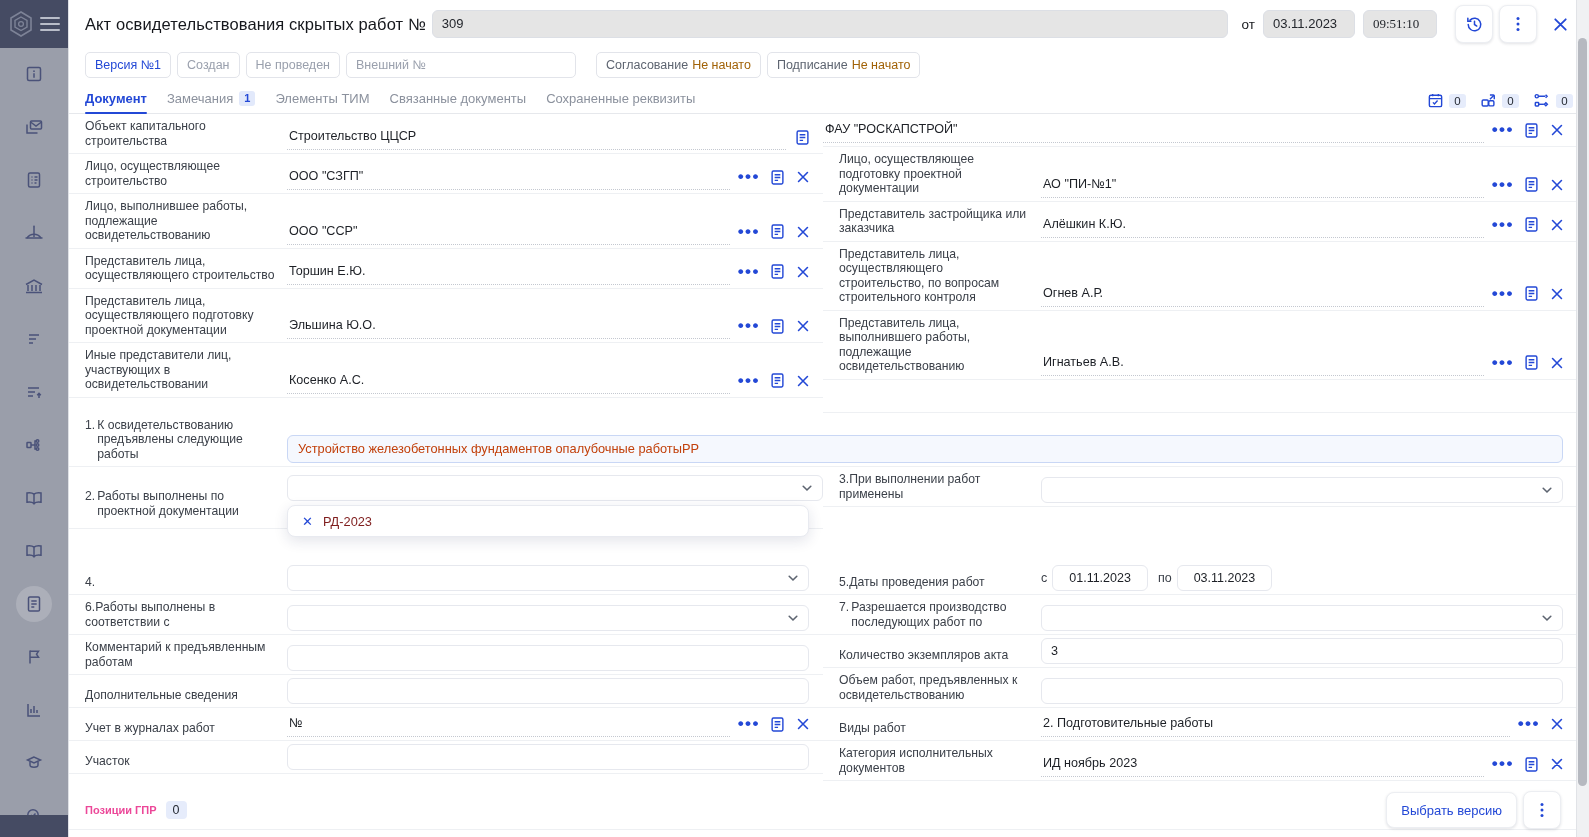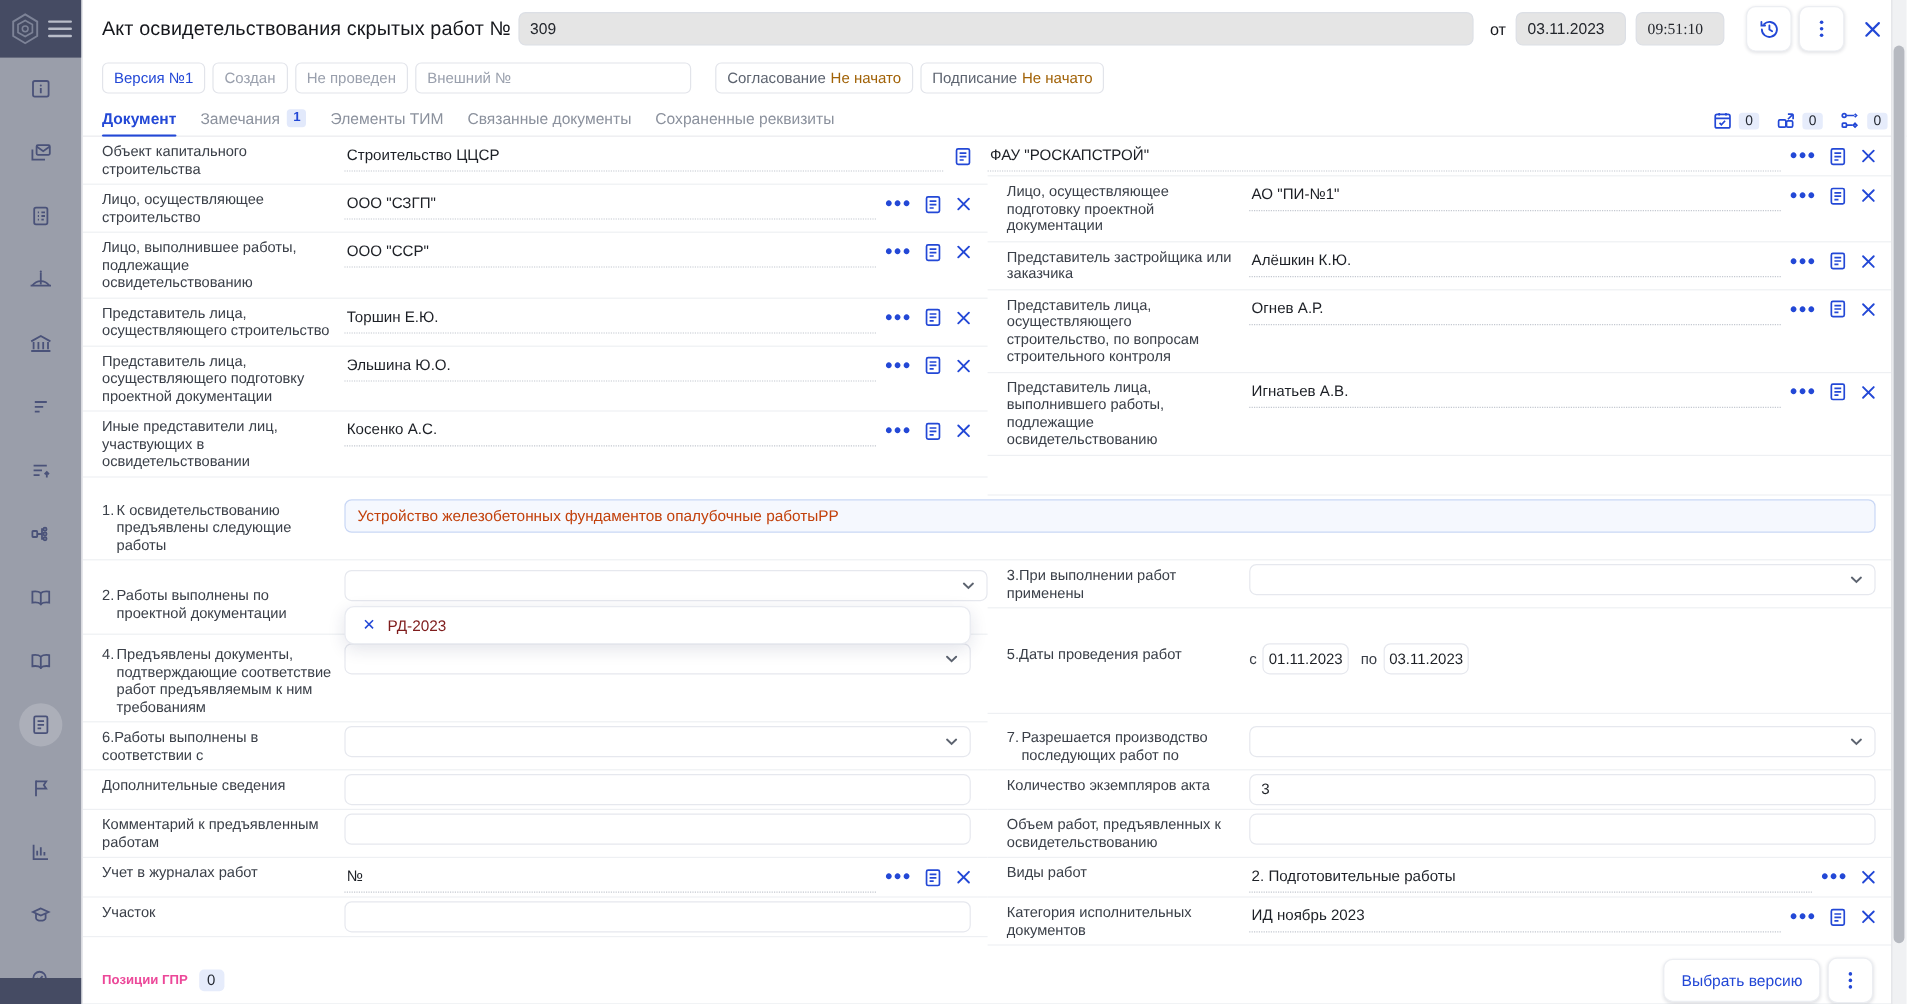--- a/index.html
+++ b/index.html
@@ -142,21 +142,21 @@
   #body {
     flex: 1 1 auto; overflow: hidden; position: relative; background:#fff;
   }
   #scroller{ position:absolute; inset:0 12px 0 0; overflow:hidden; }
 
   .grid { display:flex; width: 100%; }
   .col { width: 50%; }
   .col.left { border-right: 0; }
 
   .frow {
-    display: flex; align-items: flex-start;
+    display: flex; align-items: flex-end;
     border-bottom: 1px solid #eef0f3;
     min-height: 33px;
     padding: 3px 0;
   }
   .flabel {
     width: 218px; flex: 0 0 218px;
     font-size: 12.2px; color: #3b4049; line-height: 14.5px;
     padding: 2px 10px 2px 16px;
   }
   .flabel.num { display:flex; gap:2px; }
@@ -203,21 +203,21 @@
     height: 32px; display:flex; align-items:center; gap:10px; padding: 0 14px;
     z-index: 5;
   }
   .token-pop .x { color:#2348d6; font-size:13px; cursor:pointer; }
   .token-pop .tk { font-size:12.8px; color:#7f1d1d; }
 
   .daterow{ display:flex; align-items:center; gap:0; }
   .daterow .lbl{ font-size:12.5px; color:#3b4049; margin-right:5px;}
   .dbox{
     border:1px solid #e6e8ee; border-radius:6px; height:26px; line-height:24px;
-    padding: 0 4px; font-size:12.5px; color:#1d2026; background:#fff;
+    padding: 0 16px; font-size:12.5px; color:#1d2026; background:#fff;
   }
 
   
   #gpr { padding: 10px 16px 0 16px; border-bottom:1px solid #eef0f3;}
   #gpr-head { display:flex; align-items:center; }
   #gpr-title { font-size:11px; color:#ec4899;font-weight:bold; }
   #gpr-count {
     background:#e6ecfb; color:#252a33; font-size:12.5px; border-radius:4px;
     padding:2px 7px; margin-left:9px;
   }
@@ -706,21 +706,20 @@
           </div>
           <div class="frow" style="min-height:26px;border-bottom:0"></div>
         </div>
       </div>
 
       <div class="grid">
         <div class="col left">
           <div class="frow" style="min-height:62px">
             <div class="flabel num">
               <span class="n">4.</span>
-              <span>Предъявлены документы, подтверждающие соответствие работ предъявляемым к ним требованиям</span>
             </div>
             <div class="fval">
               <div class="selwrap">
                 <div class="boxed sel"></div>
                 <svg class="chev" width="14" height="14" viewBox="0 0 14 14" fill="none" stroke="#5d6470" stroke-width="1.6" stroke-linecap="round">
                     <path d="M3.2 5.3L7 9l3.8-3.7"></path>
                   </svg>
               </div>
               <div style="width:14px"></div>
             </div>
@@ -770,29 +769,29 @@
                   </svg>
               </div>
               <div style="width:14px"></div>
             </div>
           </div>
         </div>
       </div>
 
       <div class="grid">
         <div class="col left">
+          <div class="frow" style="min-height:38px">
+            <div class="flabel">Комментарий к предъявленным работам</div>
+            <div class="fval">
+              <div class="boxed"></div>
+              <div style="width:14px"></div>
+            </div>
+          </div>
           <div class="frow" style="min-height:33px">
             <div class="flabel">Дополнительные сведения</div>
-            <div class="fval">
-              <div class="boxed"></div>
-              <div style="width:14px"></div>
-            </div>
-          </div>
-          <div class="frow" style="min-height:38px">
-            <div class="flabel">Комментарий к предъявленным работам</div>
             <div class="fval">
               <div class="boxed"></div>
               <div style="width:14px"></div>
             </div>
           </div>
           <div class="frow" style="min-height:33px">
             <div class="flabel">Учет в журналах работ</div>
             <div class="fval">
               <div class="dotted">№</div>
               <div class="row-icons">

